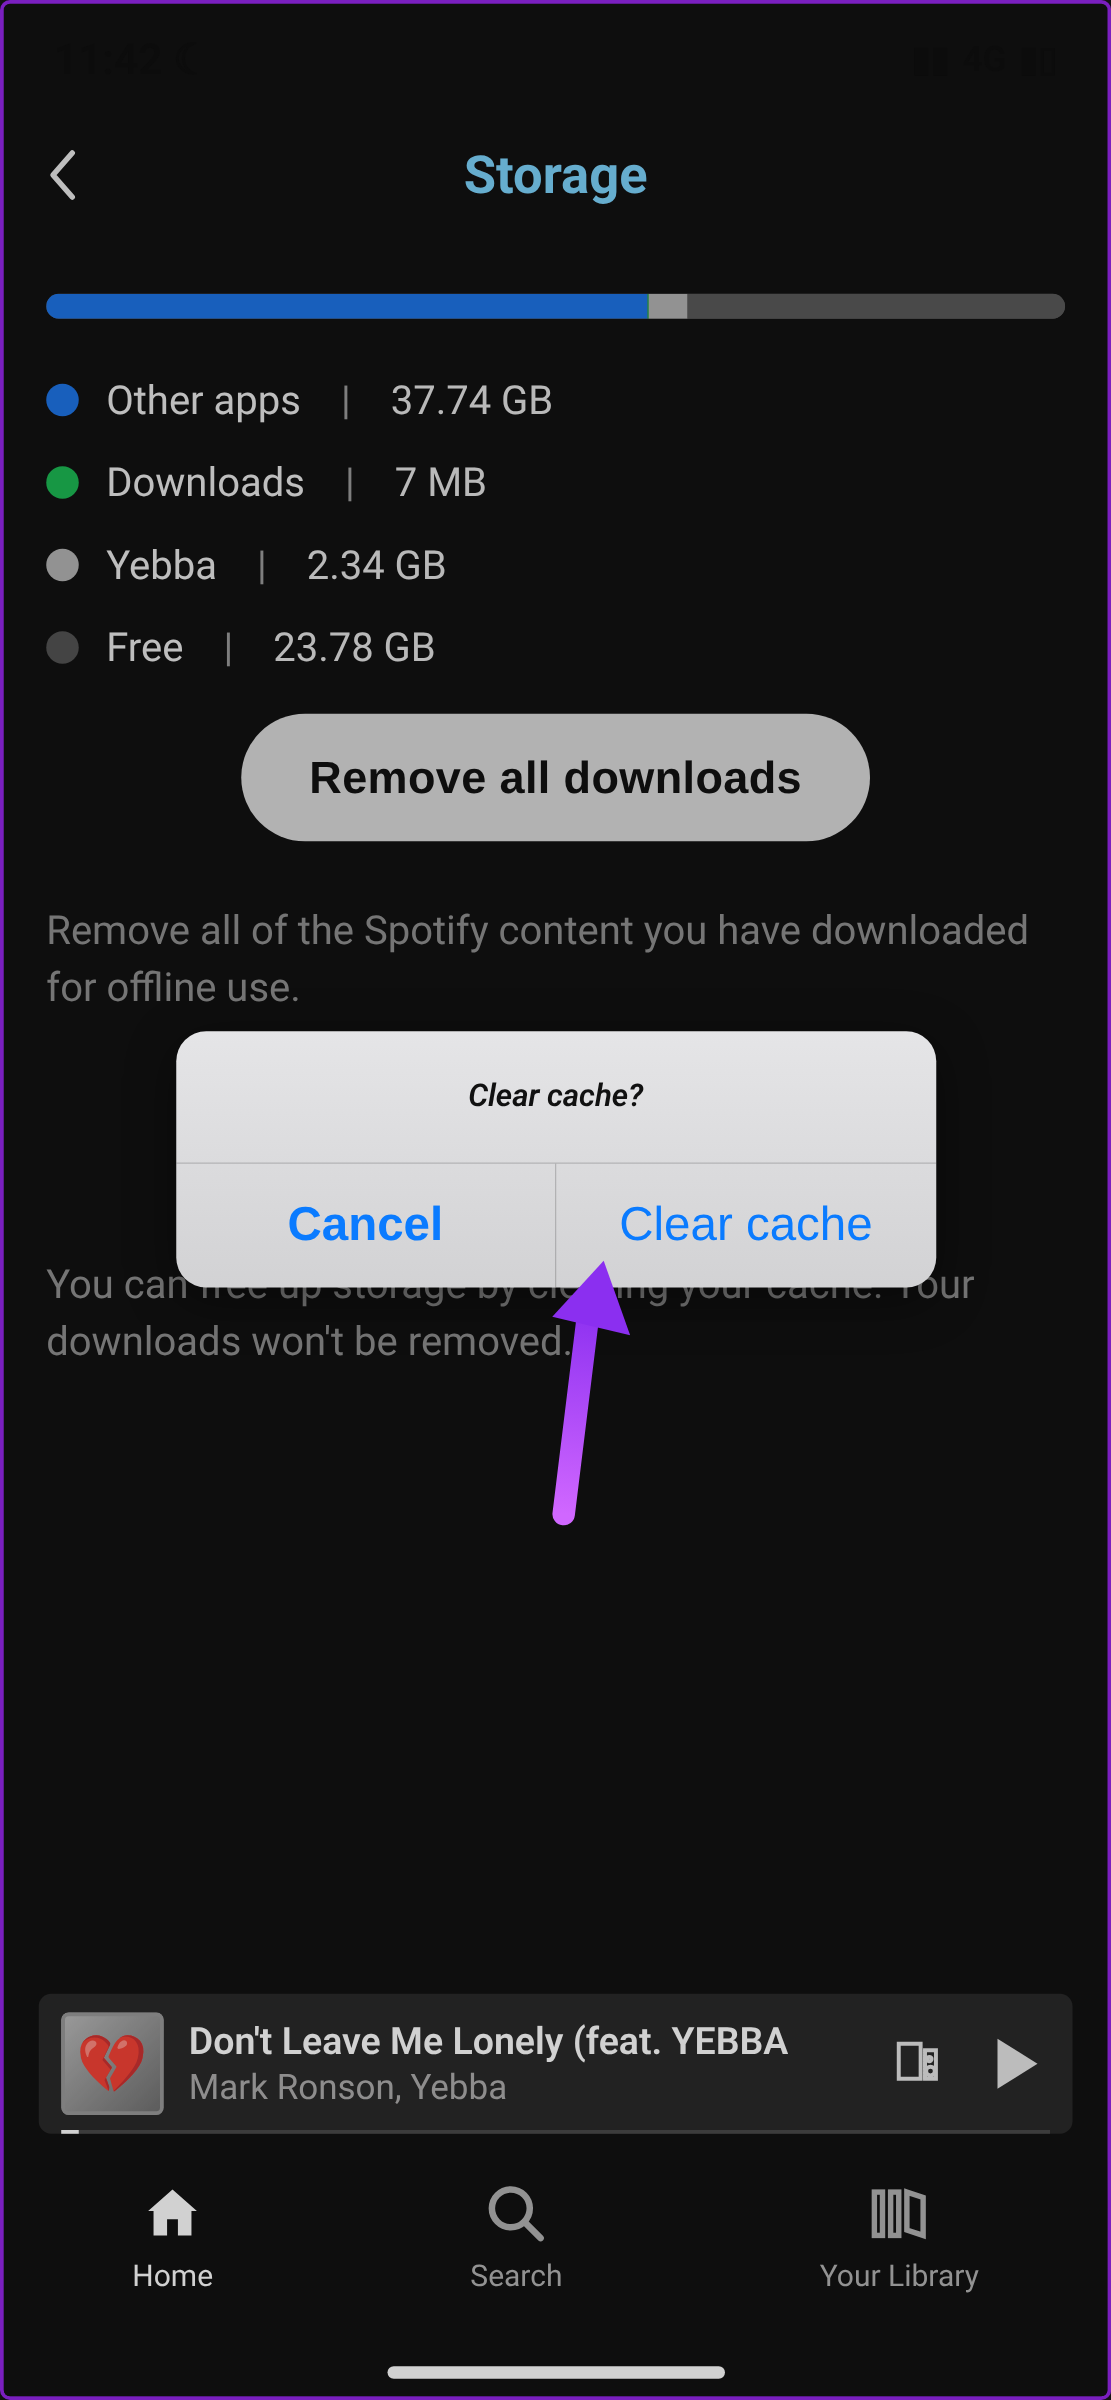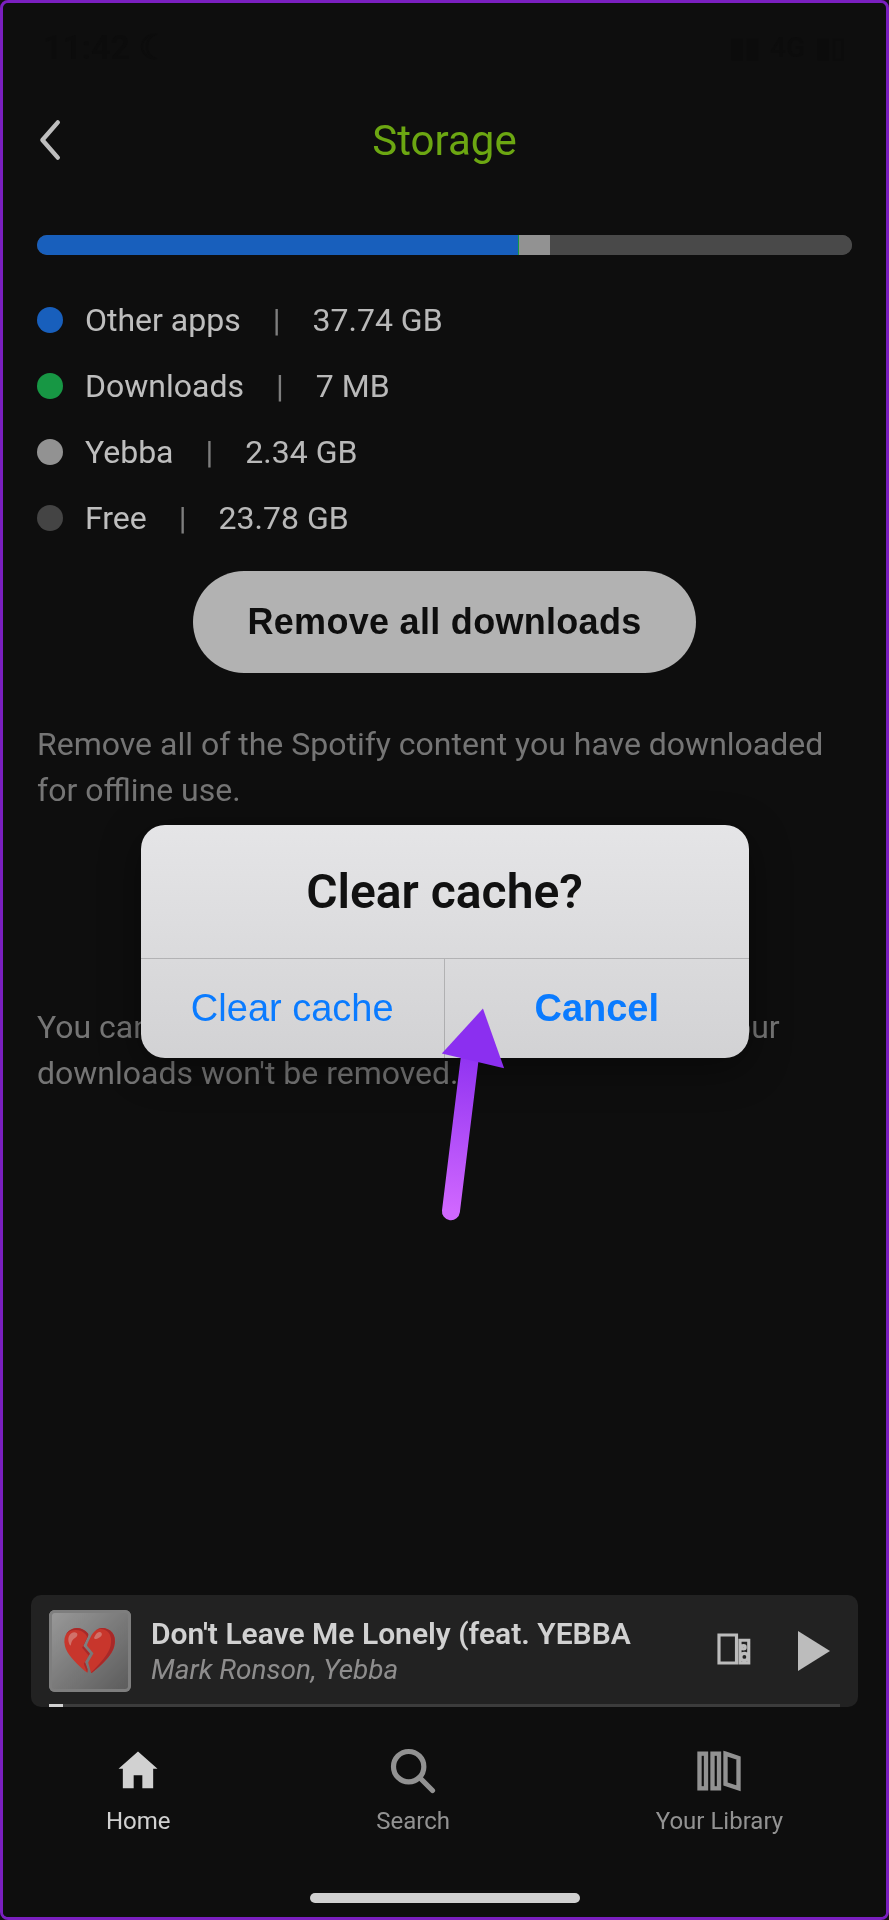--- a/index.html
+++ b/index.html
@@ -34,21 +34,21 @@
     height: 110px;
     margin-top: 12px;
   }
   .back-btn {
     position: absolute; left: 24px; top: 50%; transform: translateY(-50%);
     width: 44px; height: 44px;
     display: flex; align-items: center; justify-content: center;
     color: #e8e8e8;
   }
   .back-btn svg { width: 28px; height: 44px; }
-  .header-title { font-size: 42px; font-weight: 400; color: #84cc16; }
+  .header-title { font-size: 42px; font-weight: 700; color: #7dd3fc; }
 
   .content { padding: 0 34px; }
   .bar-track {
     width: 100%; height: 20px; border-radius: 10px;
     background: #5a5a5a; overflow: hidden; display: flex;
     margin-top: 40px;
   }
   .seg { height: 100%; }
   .seg.blue { background: #1e74e6; }
   .seg.green { background: #1db954; }
@@ -89,21 +89,21 @@
     left: 50%; transform: translateX(-50%);
     top: 822px;
     width: 608px;
     background: linear-gradient(180deg,#e5e5e7 0%,#d2d2d4 100%);
     border-radius: 24px;
     overflow: hidden;
     z-index: 20;
     box-shadow: 0 10px 40px rgba(0,0,0,0.4);
   }
   .dialog-body { padding: 38px 28px 30px 28px; text-align: center; }
-  .dialog-title { font-size: 48px; font-weight: 600; color: #111; margin-bottom: 8px; }
+  .dialog-title { font-size: 25px; font-weight: 600; color: #111; margin-bottom: 8px; font-style: italic; }
   .dialog-msg { font-size: 30px; color: #222; }
   .dialog-actions { display: flex; border-top: 1px solid rgba(0,0,0,0.18); }
   .dialog-btn {
     flex: 1; padding: 28px 0; text-align: center;
     font-size: 38px; color: #0a7bff; background: transparent; border: none;
   }
   .dialog-btn + .dialog-btn { border-left: 1px solid rgba(0,0,0,0.18); }
   .dialog-btn.cancel { font-weight: 600; }
 
   
@@ -126,21 +126,21 @@
   }
   .album {
     width: 82px; height: 82px; border-radius: 6px;
     background: linear-gradient(135deg,#bdbdbd 0%,#6e6e6e 100%);
     display:flex; align-items:center; justify-content:center;
     font-size: 46px;
     box-shadow: inset 0 0 0 3px #9a9a9a;
   }
   .np-text { flex: 1; min-width: 0; overflow:hidden;}
   .np-title { font-size: 30px; color: #fff; font-weight: 600; white-space: nowrap; overflow: hidden; }
-  .np-artist { font-size: 28px; color: #aeadad; margin-top: 2px; font-style: italic; }
+  .np-artist { font-size: 28px; color: #aeadad; margin-top: 2px; }
   .np-icons { display: flex; align-items: center; gap: 44px; padding-right: 10px;}
   .np-icons svg { width: 42px; height: 42px; fill: #e6e6e6; }
   .play-tri { width: 0; height: 0; border-left: 32px solid #e6e6e6; border-top: 20px solid transparent; border-bottom: 20px solid transparent; }
   .np-progress { position:absolute; left:18px; bottom:0; height:3px; width:14px; background:#fff;}
   .np-track { position:absolute; left:18px; right:18px; bottom:0; height:3px; background:#4a4a4a;}
 
   
   .bottomnav {
     position: absolute; left: 0; right: 0; bottom: 0;
     height: 200px;
@@ -232,22 +232,22 @@
   <p class="desc2">You can free up storage by clearing your cache. Your downloads won't be removed.</p>
 </div>
 
 <div class="dim"></div>
 
 <div class="dialog">
   <div class="dialog-body">
     <div class="dialog-title">Clear cache?</div>
   </div>
   <div class="dialog-actions">
+    <button class="dialog-btn cancel">Cancel</button>
     <button class="dialog-btn">Clear cache</button>
-    <button class="dialog-btn cancel">Cancel</button>
   </div>
 </div>
 
 <div class="arrow">
   <svg viewBox="0 0 200 200">
     <defs>
       <linearGradient id="g" x1="0" y1="1" x2="1" y2="0">
         <stop offset="0" stop-color="#d067ff"></stop>
           <stop offset="1" stop-color="#8b2ff0"></stop>
       </linearGradient>

